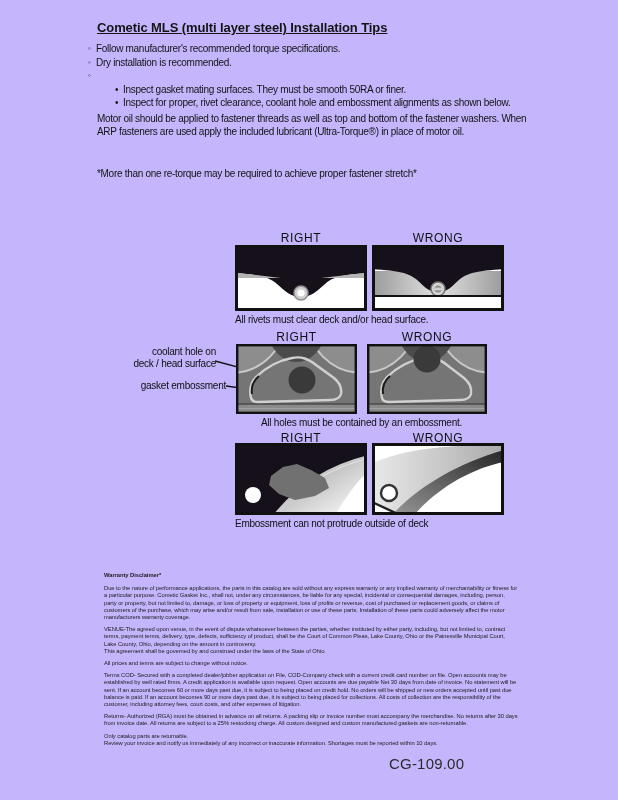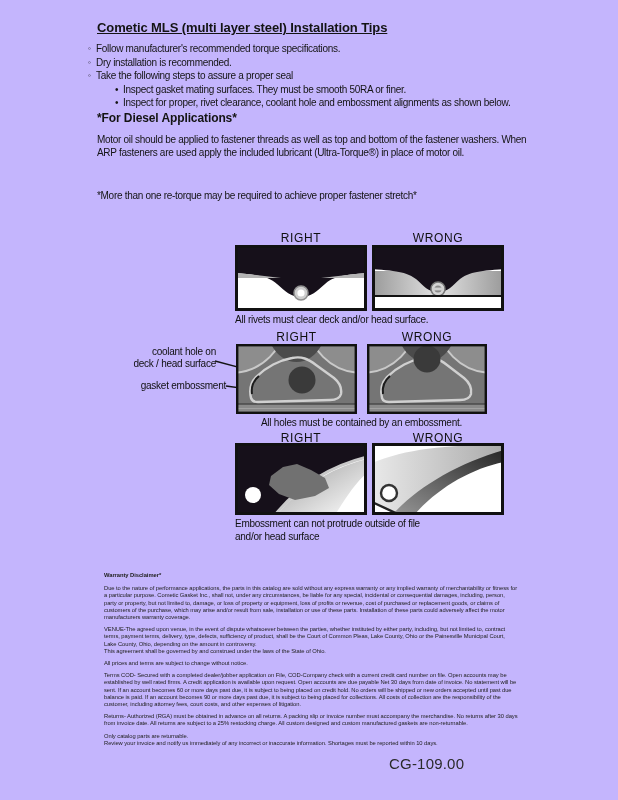--- a/index.html
+++ b/index.html
@@ -53,34 +53,32 @@
     <div class="tip-row">
       <span class="tip-marker">◦</span>
       <span>Follow manufacturer's recommended torque specifications.</span>
     </div>
     <div class="tip-row">
       <span class="tip-marker">◦</span>
       <span>Dry installation is recommended.</span>
     </div>
     <div class="tip-row">
       <span class="tip-marker">◦</span>
-      <span>Take the following steps to assure a proper seal</span>
     </div>
     <div class="tip-row sub">
       <span class="tip-marker">•</span>
       <span>Inspect gasket mating surfaces.  They must be smooth 50RA or finer.</span>
     </div>
     <div class="tip-row sub">
       <span class="tip-marker">•</span>
       <span>Inspect for proper, rivet clearance, coolant hole and embossment alignments as shown below.</span>
     </div>
   </div>
 
   <div class="diesel">
-    <div class="diesel-heading">*For Diesel Applications*</div>
     <p>Motor oil should be applied to fastener threads as well as top and bottom of the fastener washers. When ARP fasteners are used apply the included lubricant (Ultra-Torque®) in place of motor oil.</p>
     <div class="retorque-note">*More than one re-torque may be required to achieve proper fastener stretch*</div>
   </div>
 
   <div class="fig-label" style="left:235px;top:231px;width:132px;">RIGHT</div>
   <div class="fig-label" style="left:372px;top:231px;width:132px;">WRONG</div>
 
   <div class="fig-box" style="left:235px;top:245px;">
     <svg width="132" height="66" viewBox="0 0 132 66">
       <rect width="132" height="66" fill="#ffffff"></rect>
@@ -193,22 +191,21 @@
       <rect width="132" height="72" fill="#ffffff"></rect>
       <path d="M0,20 C34,6 72,2 132,2 V14 C86,22 48,42 22,72 L0,72 Z" fill="url(#g3w)"></path>
       <path d="M132,7 C84,21 46,44 20,72 L42,72 C66,45 98,26 132,19 Z" fill="url(#g3d)"></path>
       <polygon points="0,60 26,72 0,72" fill="#ffffff"></polygon>
       <line x1="0" y1="59" x2="28" y2="72" stroke="#222" stroke-width="2.4"></line>
       <circle cx="17" cy="50" r="8" fill="#ffffff" stroke="#333" stroke-width="2.4"></circle>
       <rect x="1.5" y="1.5" width="129" height="69" fill="none" stroke="#111" stroke-width="3"></rect>
     </svg>
   </div>
   <div class="fig-caption" style="left:235px;top:518px;width:300px;">
-    <div>Embossment can not protrude outside of file</div>
-    <div>and/or head surface</div>
+    <div>Embossment can not protrude outside of deck</div>
   </div>
 
   <div class="legal">
     <div class="legal-heading">Warranty Disclaimer*</div>
     <p class="lp">Due to the nature of performance applications, the parts in this catalog are sold without any express warranty or any implied warranty of merchantability or fitness for a particular purpose.  Cometic Gasket Inc., shall not, under any circumstances, be liable for any special, incidental or consequential damages, including, person, party or property, but not limited to, damage, or loss of property or equipment, loss of profits or revenue, cost of purchased or replacement goods, or claims of customers of the purchase, which may arise and/or result from sale, installation or use of these parts.  Installation of these parts could adversely affect the motor manufacturers warranty coverage.</p>
     <p class="lp lp0">VENUE-The agreed upon venue, in the event of dispute whatsoever between the parties, whether instituted by either party, including, but not limited to, contract terms, payment terms, delivery, type, defects, sufficiency of product, shall be the Court of Common Pleas, Lake County, Ohio or the Painesville Municipal Court, Lake County, Ohio, depending on the amount in controversy.</p>
     <p class="lp">This agreement shall be governed by and construed under the laws of the State of Ohio.</p>
     <p class="lp">All prices and terms are subject to change without notice.</p>
     <p class="lp">Terms COD- Secured with a completed dealer/jobber application on File, COD-Company check with a current credit card number on file.  Open accounts may be established by well rated firms.  A credit application is available upon request.  Open accounts are due payable Net 30 days from date of invoice.  No statement will be sent.  If an account becomes 60 or more days past due, it is subject to being placed on credit hold.  No orders will be shipped or new orders accepted until past due balance is paid.  If an account becomes 90 or more days past due, it is subject to being placed for collections.  All costs of collection are the responsibility of the customer, including attorney fees, court costs, and other expenses of litigation.</p>
     <p class="lp">Returns- Authorized (RGA) must be obtained in advance on all returns.  A packing slip or invoice number must accompany the merchandise.  No returns after 30 days from invoice date.  All returns are subject to a 25% restocking charge.  All custom designed and custom manufactured gaskets are non-returnable.</p>

